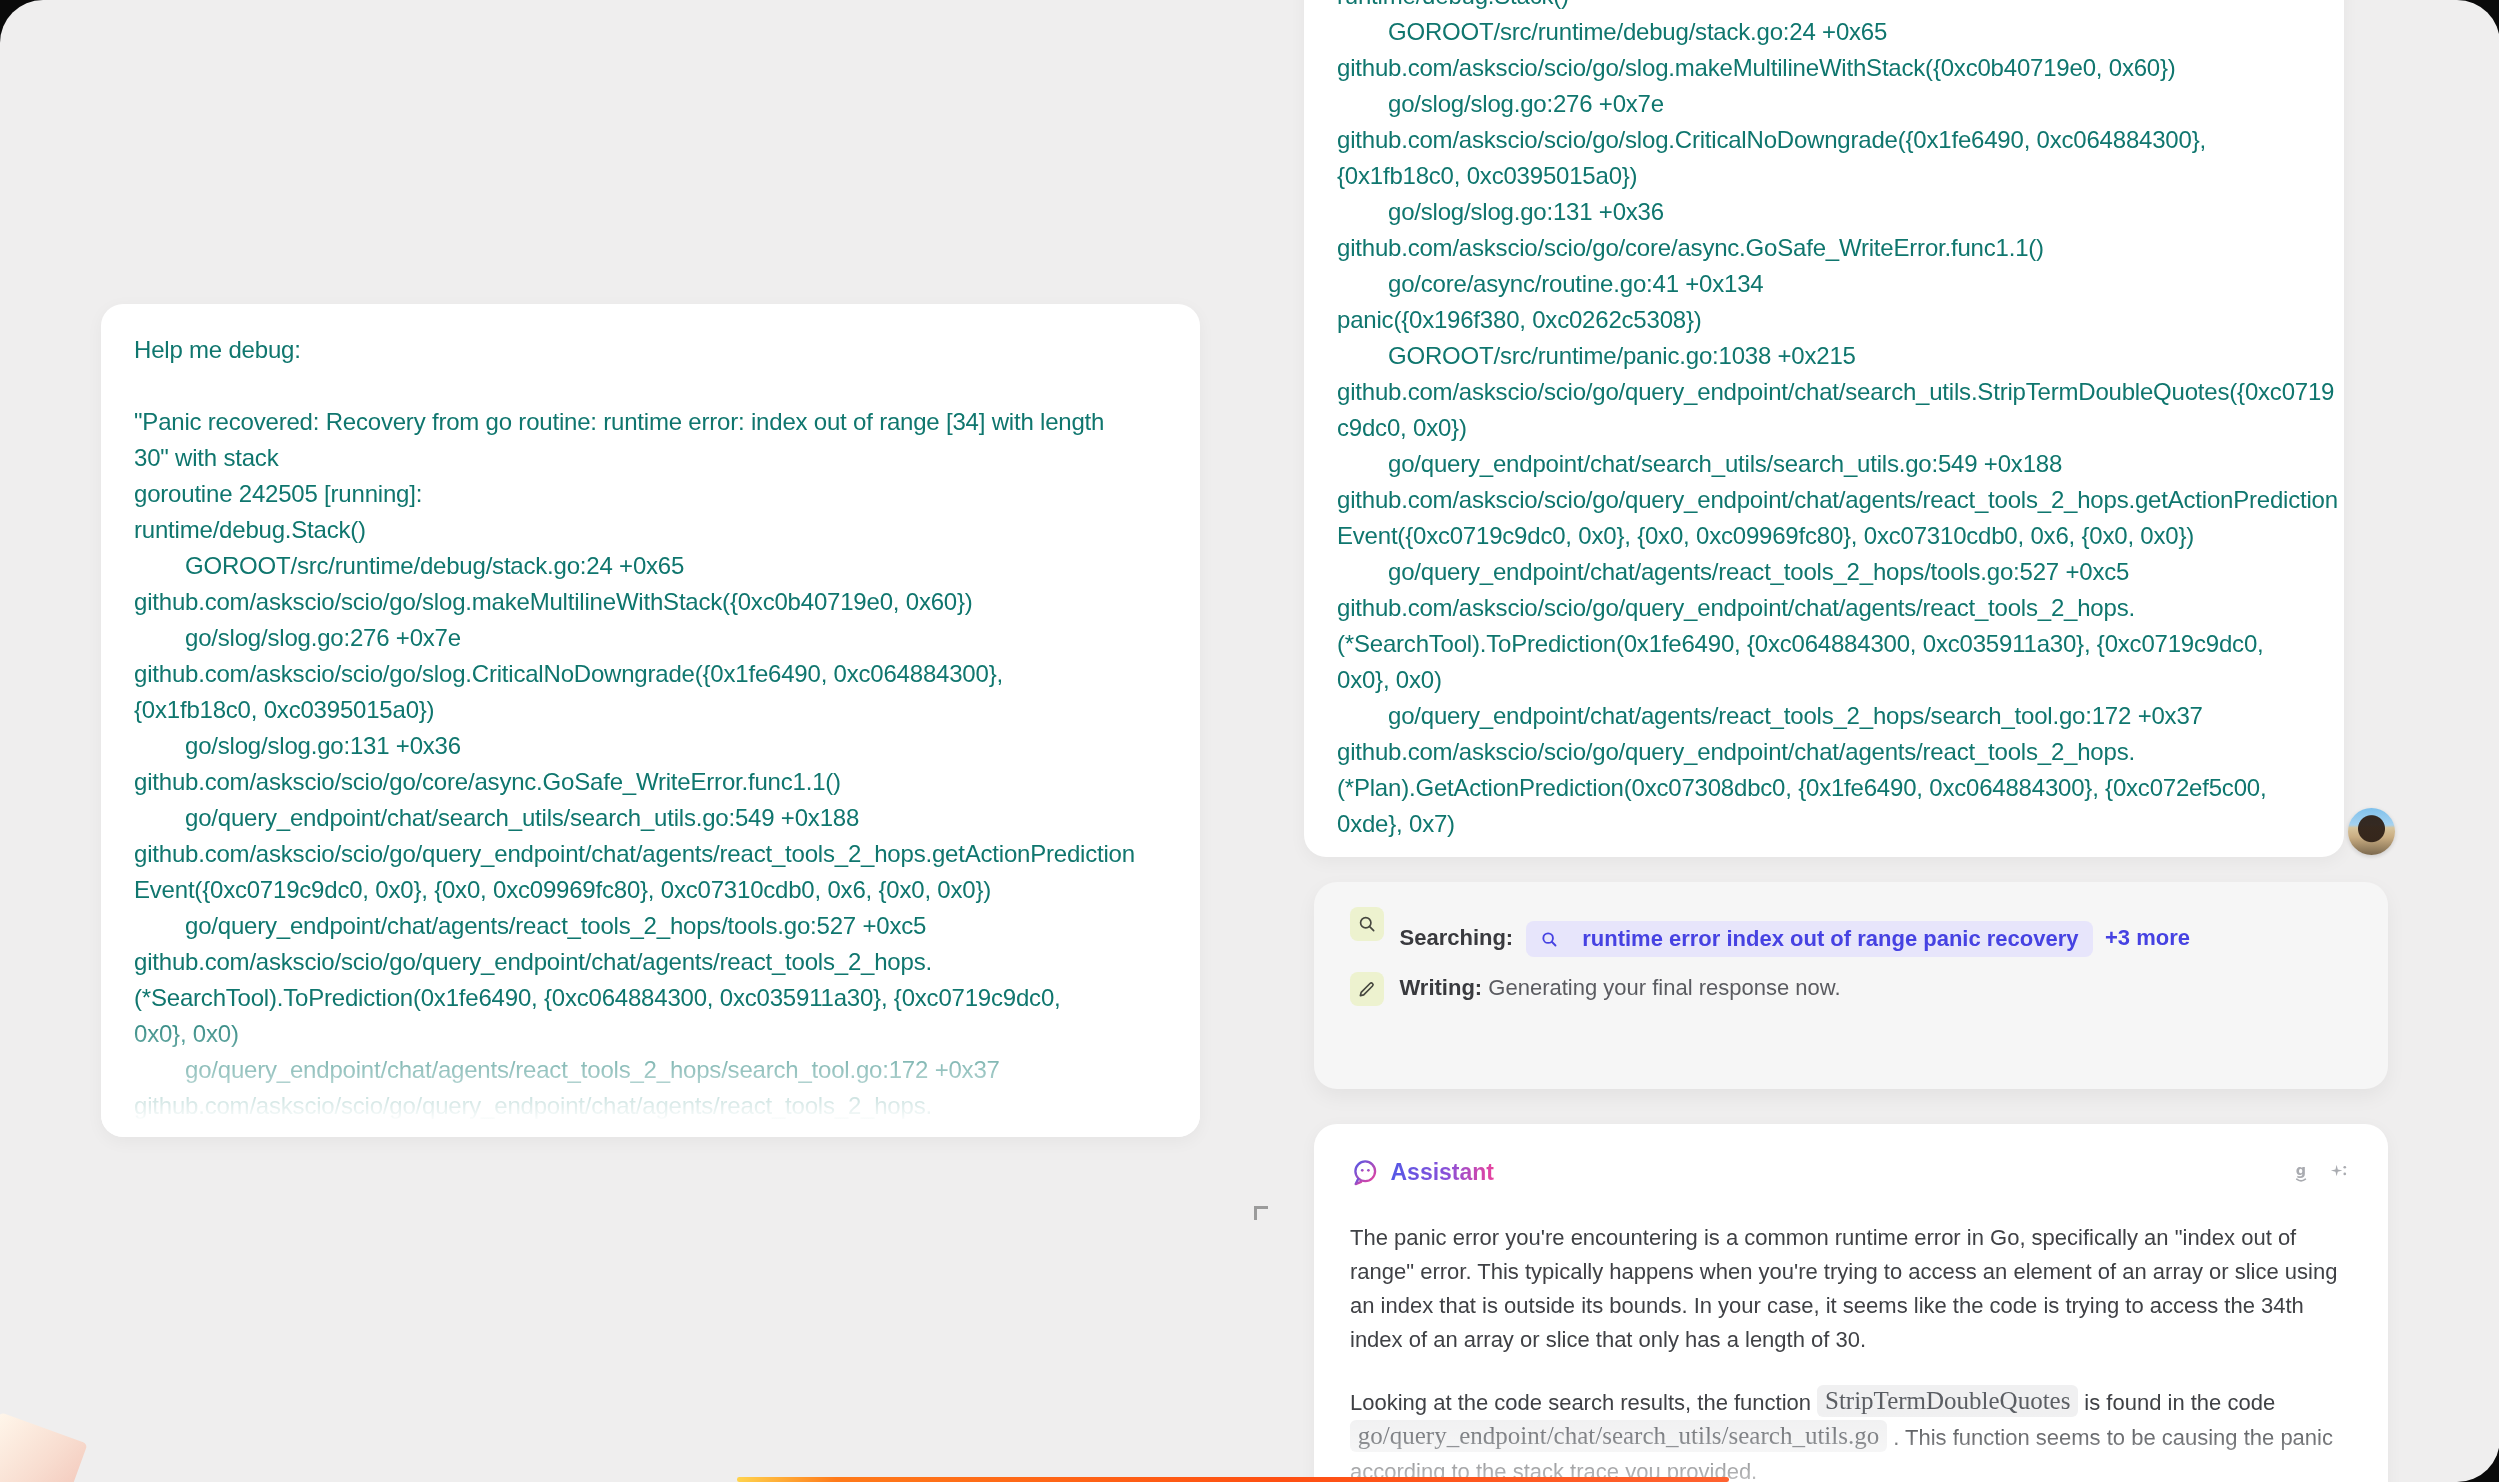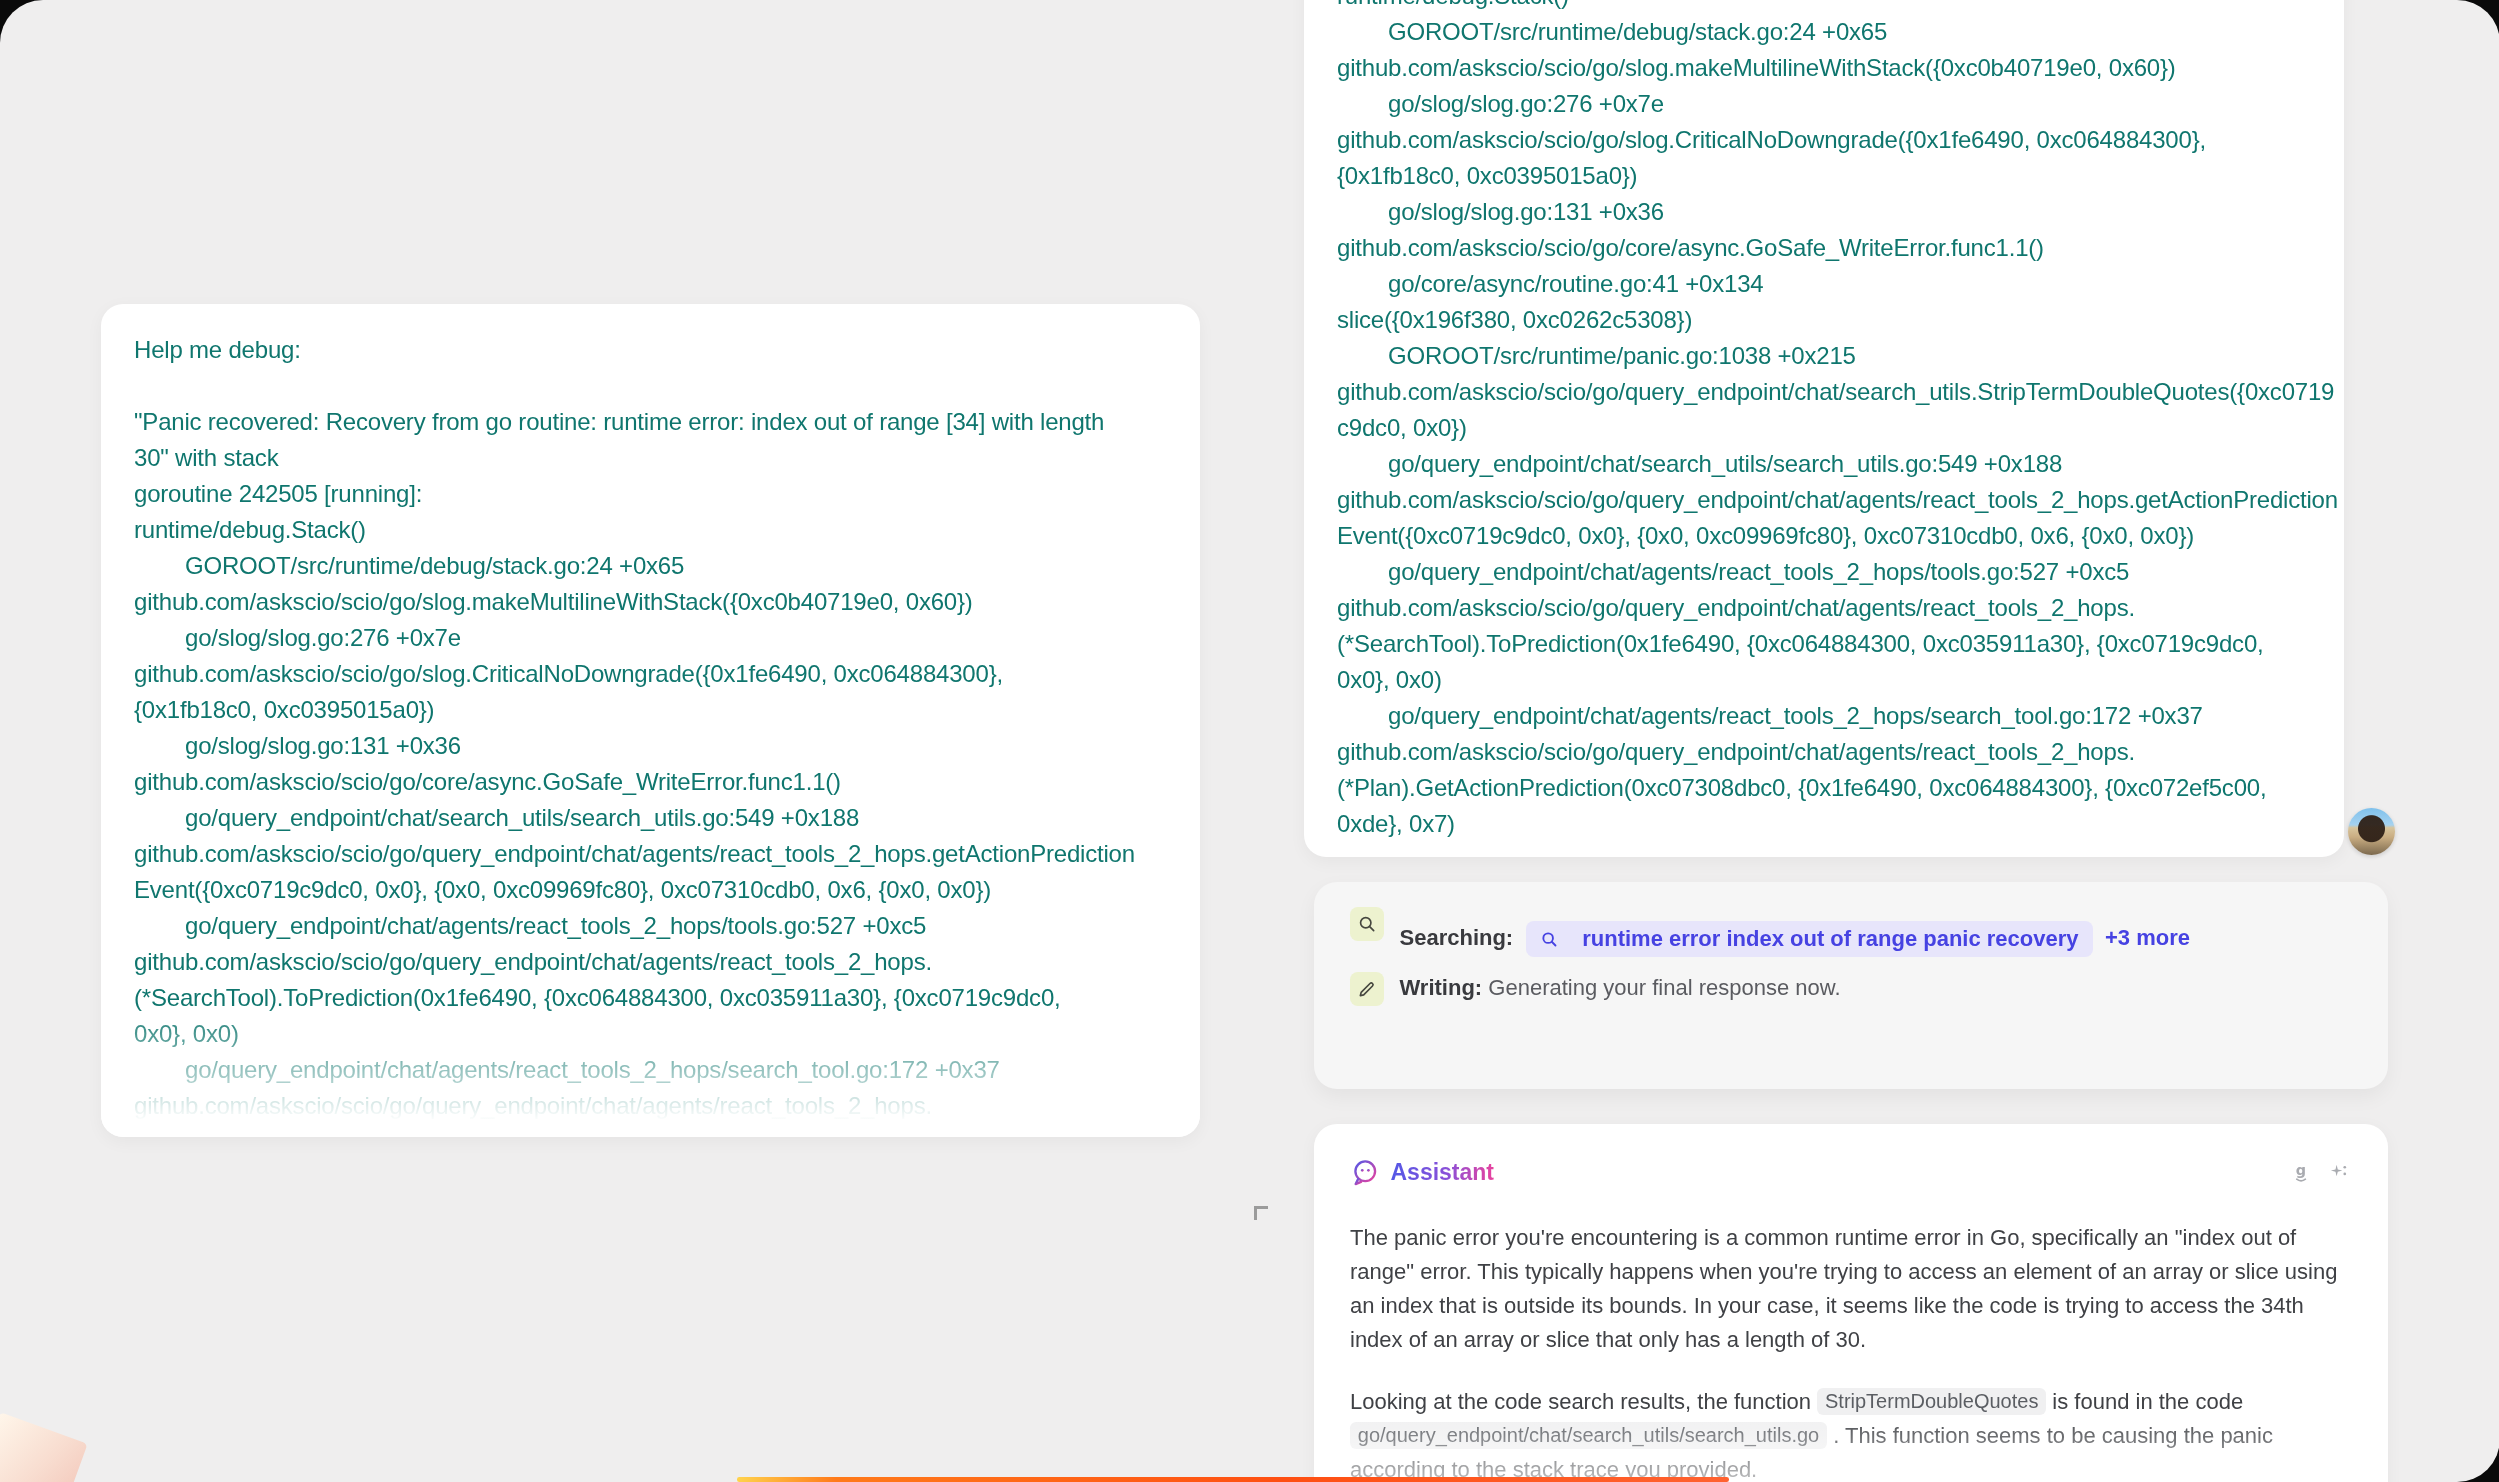--- a/index.html
+++ b/index.html
@@ -63,21 +63,21 @@
   .assistant-title{
     font-size:23px;font-weight:700;
     background:linear-gradient(90deg,#5458e6 0%, #8a50d8 55%, #e8429e 100%);
     -webkit-background-clip:text;background-clip:text;color:transparent;
   }
   .header-spacer{flex:1;}
   .hdr-icon{width:26px;height:26px;display:flex;align-items:center;justify-content:center;cursor:pointer;}
   .hdr-icon svg{width:23px;height:23px;}
   .para{font-size:22px;line-height:34px;color:#3f4145;margin:0 0 28px 0;max-width:1005px;}
   .code{
-    font-family:Liberation Sans, sans-serif;font-size:20px;color:#5b5e63;
+    font-family:Liberation Serif, serif;font-size:25px;color:#5b5e63;
     background:#f0f0f1;border-radius:6.2px;padding:2.3px 7.8px;
   }
   .assistant-fade{
     position:absolute;left:0;right:0;bottom:0;height:101px;pointer-events:none;
     background:linear-gradient(to bottom, rgba(255,255,255,0), rgba(255,255,255,0.95));
   }
   
   .edge-orange{
     position:absolute;left:737px;bottom:0;width:992px;height:5.4px;z-index:60;border-radius:2.3px;
     background:linear-gradient(90deg,#ffd34d 0%, #ff7a1a 10%, #fe4f12 55%, #ff6230 100%);
@@ -165,21 +165,21 @@
         <div class="line">github.com/askscio/scio/go/slog.CriticalNoDowngrade({0x1fe6490, 0xc064884300},</div>
 
         <div class="line">{0x1fb18c0, 0xc0395015a0})</div>
 
         <div class="line ind">go/slog/slog.go:131 +0x36</div>
 
         <div class="line">github.com/askscio/scio/go/core/async.GoSafe_WriteError.func1.1()</div>
 
         <div class="line ind">go/core/async/routine.go:41 +0x134</div>
 
-        <div class="line">slice({0x196f380, 0xc0262c5308})</div>
+        <div class="line">panic({0x196f380, 0xc0262c5308})</div>
 
         <div class="line ind">GOROOT/src/runtime/panic.go:1038 +0x215</div>
 
         <div class="line">github.com/askscio/scio/go/query_endpoint/chat/search_utils.StripTermDoubleQuotes({0xc0719</div>
 
         <div class="line">c9dc0, 0x0})</div>
 
         <div class="line ind">go/query_endpoint/chat/search_utils/search_utils.go:549 +0x188</div>
 
         <div class="line">github.com/askscio/scio/go/query_endpoint/chat/agents/react_tools_2_hops.getActionPrediction</div>

